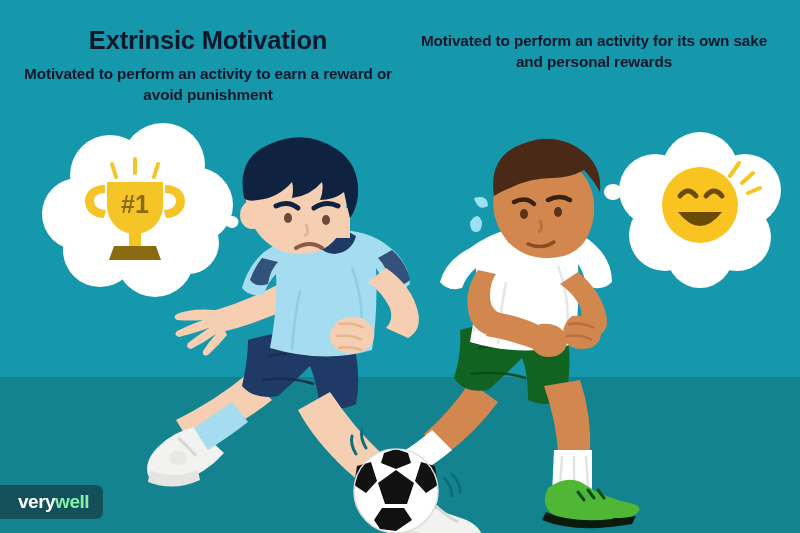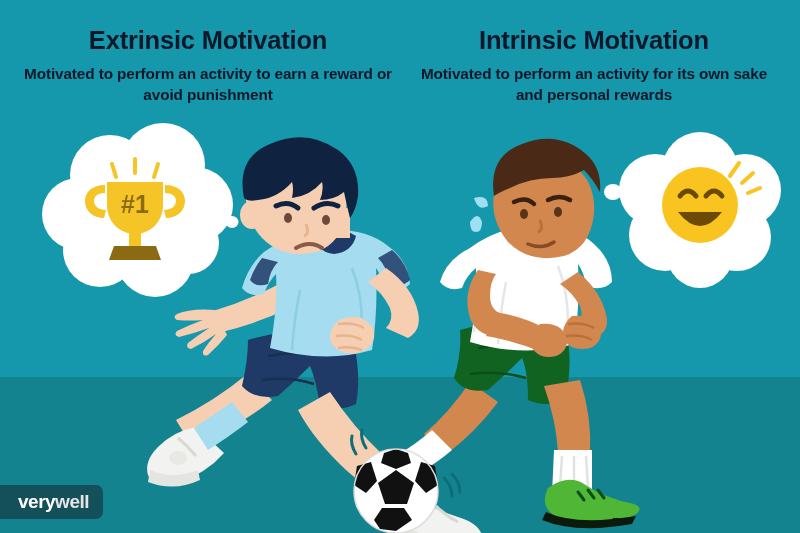--- a/index.html
+++ b/index.html
@@ -66,21 +66,21 @@
     background: #14505a;
     border-top-right-radius: 7px;
     border-bottom-right-radius: 7px;
     padding: 7px 14px 8px 18px;
     font-size: 19px;
     font-weight: bold;
     letter-spacing: -0.5px;
     line-height: 1;
   }
   .logo .very { color: #ffffff; margin-top: 47px; }
-  .logo .well { color: #e5e5e5; }
+  .logo .well { color: #86efac; }
 </style>
 </head>
 <body>
 
 <div id="stage">
 
   <div class="bg-sky"></div>
   <div class="bg-ground"></div>
 
   <svg id="scene" viewBox="0 0 800 533">
@@ -318,19 +318,18 @@
     </g>
 
   </svg>
 
   <div class="col col-left">
     <h1>Extrinsic Motivation</h1>
     <p>Motivated to perform an activity to earn a reward or avoid punishment</p>
   </div>
 
   <div class="col col-right">
-    <h1>Intrinsic Motivation</h1>
     <p>Motivated to perform an activity for its own sake and personal rewards</p>
   </div>
 
   <div class="logo"><span class="very">very</span><span class="well">well</span></div>
 
 </div>
 
 </body></html>

